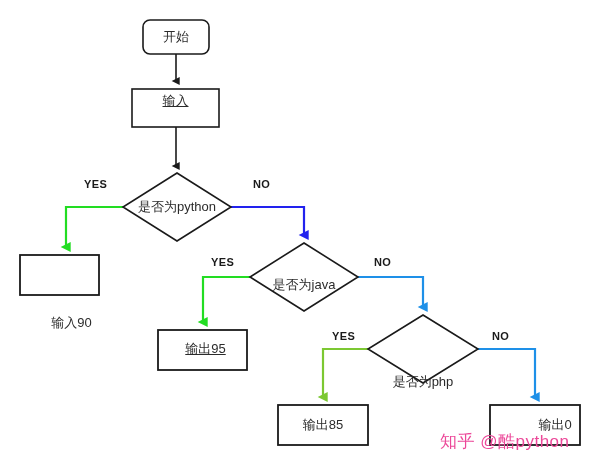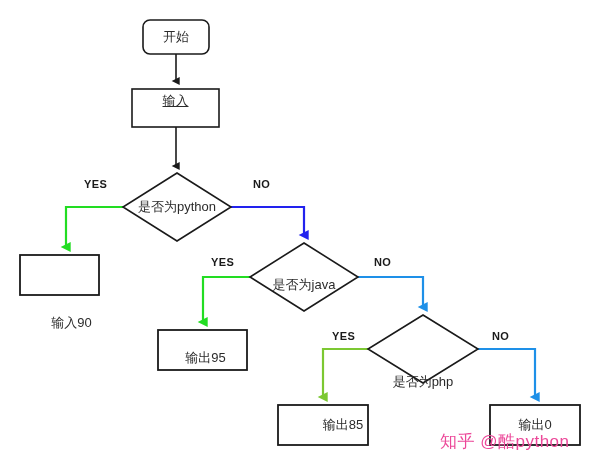--- a/index.html
+++ b/index.html
@@ -137,27 +137,27 @@
   <div class="node-label" style="left:143px; top:20px; width:66px; height:34px;">开始</div>
 
   <div class="node-label" style="left:132px; top:89px; width:87px; height:24px;text-decoration:underline;">输入</div>
 
   <div class="node-label" style="left:123px; top:193px; width:108px; height:28px;">是否为python</div>
 
   <div class="node-label" style="left:32px; top:255px; width:79px; height:40px;margin-top:48px;">输入90</div>
 
   <div class="node-label" style="left:250px; top:263px; width:108px; height:28px;margin-top:8px;">是否为java</div>
 
-  <div class="node-label" style="left:158px; top:338px; width:95px; height:40px;">输出95</div>
+  <div class="node-label" style="left:158px; top:329px; width:95px; height:40px;text-decoration:underline;">输出95</div>
 
   <div class="node-label" style="left:368px; top:335px; width:110px; height:28px;margin-top:33px;">是否为php</div>
 
-  <div class="node-label" style="left:278px; top:405px; width:90px; height:40px;margin-left:20px;">输出85</div>
+  <div class="node-label" style="left:278px; top:405px; width:90px; height:40px;">输出85</div>
 
-  <div class="node-label" style="left:490px; top:405px; width:90px; height:40px;">输出0</div>
+  <div class="node-label" style="left:490px; top:405px; width:90px; height:40px;padding-left:20px;">输出0</div>
 
   <div class="edge-label" style="left:84px; top:178px;">YES</div>
 
   <div class="edge-label" style="left:253px; top:178px;">NO</div>
 
   <div class="edge-label" style="left:211px; top:256px;">YES</div>
 
   <div class="edge-label" style="left:374px; top:256px;">NO</div>
 
   <div class="edge-label" style="left:332px; top:330px;">YES</div>

